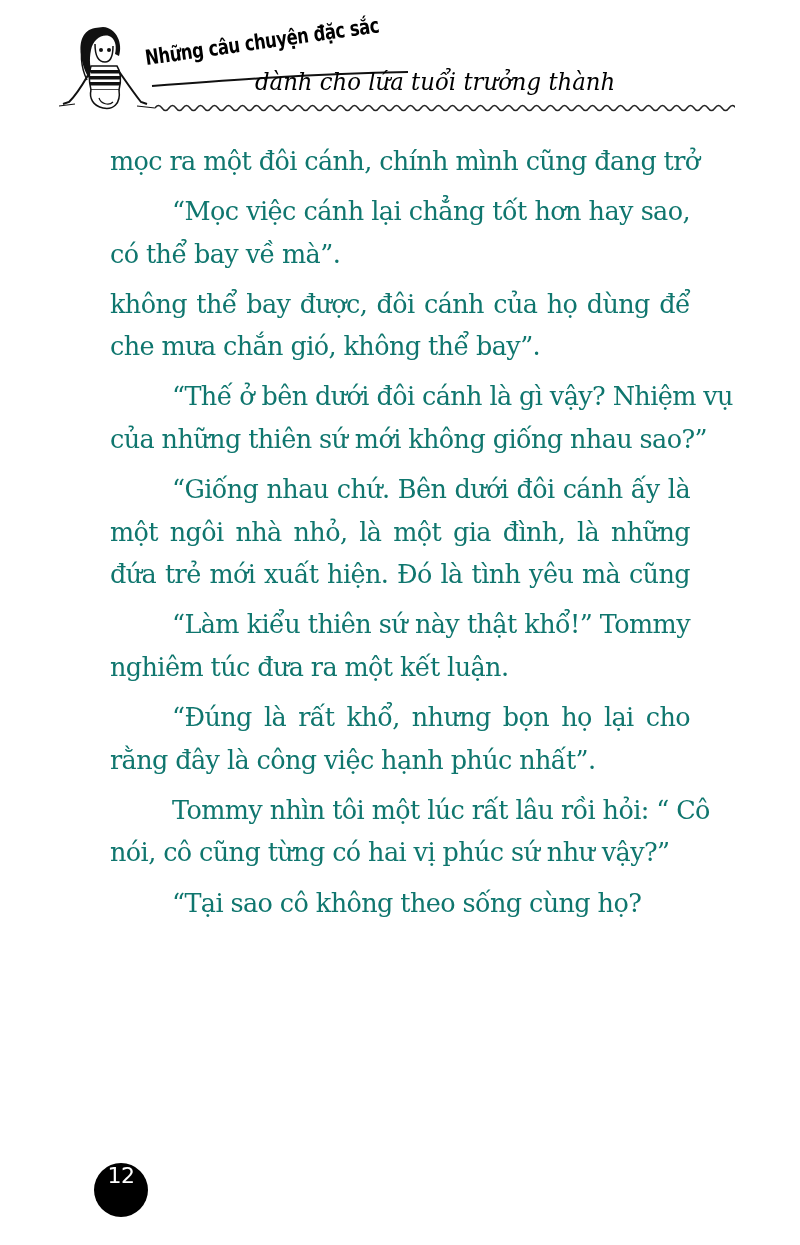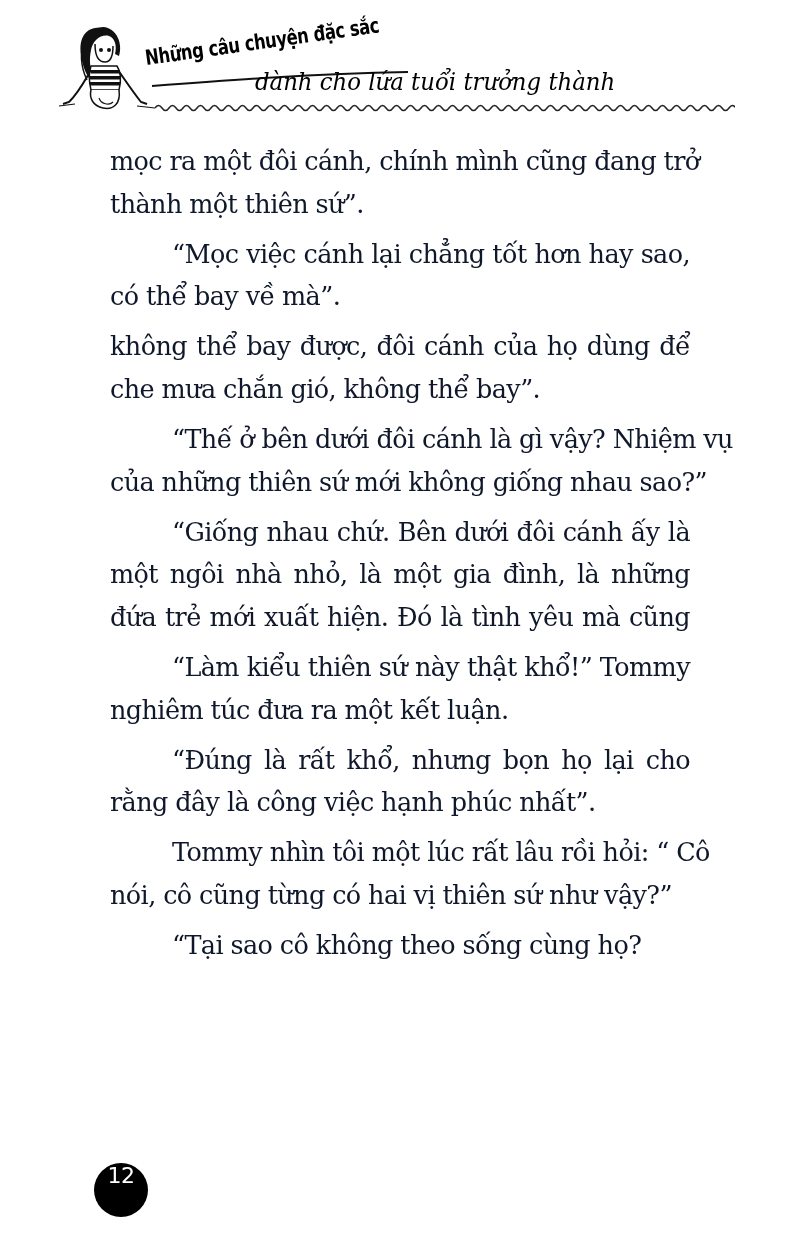--- a/index.html
+++ b/index.html
@@ -68,21 +68,21 @@
       height: 12px;
     }
     .body-text {
       position: absolute;
       left: 110px;
       top: 140px;
       width: 580px;
       font-family: "DejaVu Serif", serif;
       font-size: 25.5px;
       line-height: 42.6px;
-      color: #0f172a;
+      color: #0f766e;
     }
     .para {
       margin: 0 0 7.5px 0;
       text-align: justify;
       text-indent: 0;
     }
     .line {
       display: block;
       white-space: nowrap;
       text-align: justify;
@@ -144,21 +144,20 @@
   </svg>
   <div class="header-line2">dành cho lứa tuổi trưởng thành</div>
   <svg class="header-wave" viewBox="0 0 580 12" preserveAspectRatio="none">
     <path id="wave" d="M0 6 Q3.5 1 7 6 Q10.5 11 14 6 Q17.5 1 21 6 Q24.5 11 28 6 Q31.5 1 35 6 Q38.5 11 42 6 Q45.5 1 49 6 Q52.5 11 56 6 Q59.5 1 63 6 Q66.5 11 70 6 Q73.5 1 77 6 Q80.5 11 84 6 Q87.5 1 91 6 Q94.5 11 98 6 Q101.5 1 105 6 Q108.5 11 112 6 Q115.5 1 119 6 Q122.5 11 126 6 Q129.5 1 133 6 Q136.5 11 140 6 Q143.5 1 147 6 Q150.5 11 154 6 Q157.5 1 161 6 Q164.5 11 168 6 Q171.5 1 175 6 Q178.5 11 182 6 Q185.5 1 189 6 Q192.5 11 196 6 Q199.5 1 203 6 Q206.5 11 210 6 Q213.5 1 217 6 Q220.5 11 224 6 Q227.5 1 231 6 Q234.5 11 238 6 Q241.5 1 245 6 Q248.5 11 252 6 Q255.5 1 259 6 Q262.5 11 266 6 Q269.5 1 273 6 Q276.5 11 280 6 Q283.5 1 287 6 Q290.5 11 294 6 Q297.5 1 301 6 Q304.5 11 308 6 Q311.5 1 315 6 Q318.5 11 322 6 Q325.5 1 329 6 Q332.5 11 336 6 Q339.5 1 343 6 Q346.5 11 350 6 Q353.5 1 357 6 Q360.5 11 364 6 Q367.5 1 371 6 Q374.5 11 378 6 Q381.5 1 385 6 Q388.5 11 392 6 Q395.5 1 399 6 Q402.5 11 406 6 Q409.5 1 413 6 Q416.5 11 420 6 Q423.5 1 427 6 Q430.5 11 434 6 Q437.5 1 441 6 Q444.5 11 448 6 Q451.5 1 455 6 Q458.5 11 462 6 Q465.5 1 469 6 Q472.5 11 476 6 Q479.5 1 483 6 Q486.5 11 490 6 Q493.5 1 497 6 Q500.5 11 504 6 Q507.5 1 511 6 Q514.5 11 518 6 Q521.5 1 525 6 Q528.5 11 532 6 Q535.5 1 539 6 Q542.5 11 546 6 Q549.5 1 553 6 Q556.5 11 560 6 Q563.5 1 567 6 Q570.5 11 574 6 Q577.5 1 581 6 Q584.5 11 588 6" stroke="#222" stroke-width="1.5" fill="none"></path>
   </svg>
 </div>
 
 <div class="body-text" id="body-text">
     <div class="para">
       <span class="line">mọc ra một đôi cánh, chính mình cũng đang trở</span>
-      <span class="line last">thành một thiên sứ”.</span>
     </div>
     <div class="para">
       <span class="line first-indent">“Mọc việc cánh lại chẳng tốt hơn hay sao,</span>
       <span class="line last">có thể bay về mà”.</span>
     </div>
     <div class="para">
       <span class="line">không thể bay được, đôi cánh của họ dùng để</span>
       <span class="line last">che mưa chắn gió, không thể bay”.</span>
     </div>
     <div class="para">
@@ -173,21 +172,21 @@
     <div class="para">
       <span class="line first-indent">“Làm kiểu thiên sứ này thật khổ!” Tommy</span>
       <span class="line last">nghiêm túc đưa ra một kết luận.</span>
     </div>
     <div class="para">
       <span class="line first-indent">“Đúng là rất khổ, nhưng bọn họ lại cho</span>
       <span class="line last">rằng đây là công việc hạnh phúc nhất”.</span>
     </div>
     <div class="para">
       <span class="line first-indent">Tommy nhìn tôi một lúc rất lâu rồi hỏi: “ Cô</span>
-      <span class="line last">nói, cô cũng từng có hai vị thiên sứ như vậy?”</span>
+      <span class="line last">nói, cô cũng từng có hai vị phúc sứ như vậy?”</span>
     </div>
     <div class="para">
       <span class="line last first-indent">“Tại sao cô không theo sống cùng họ?</span>
     </div>
   </div>
 
 <div class="page-number-badge">
   <span class="page-number-text">12</span>
 </div>
 

